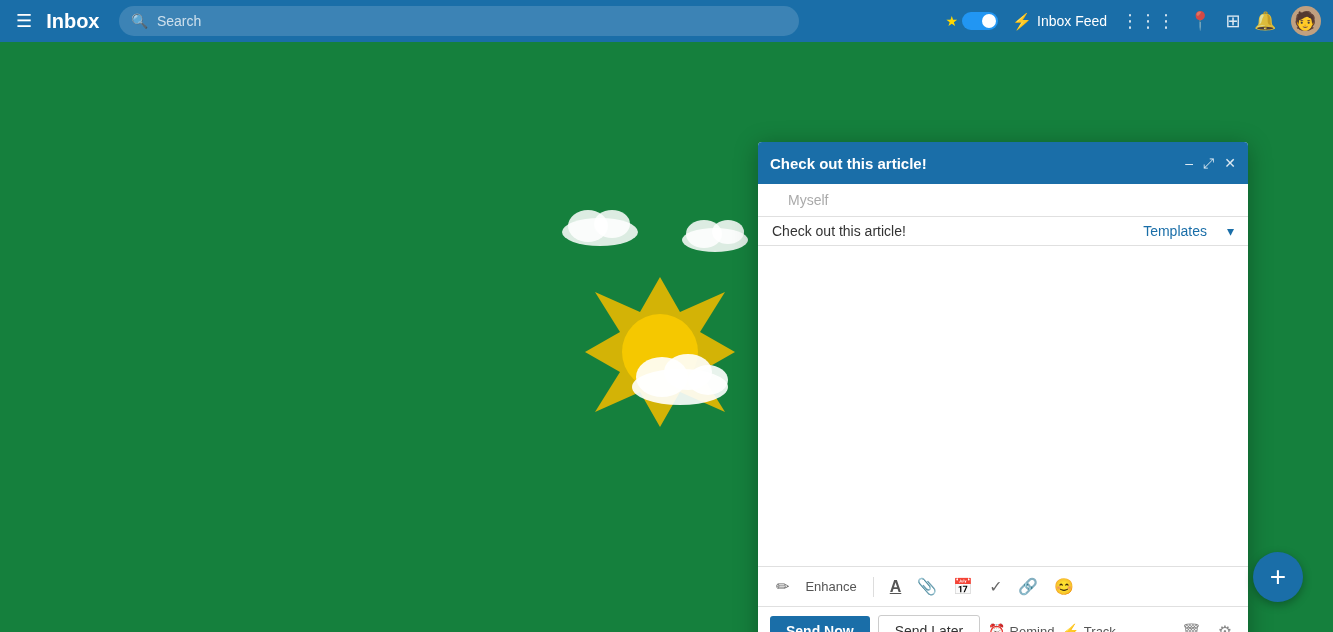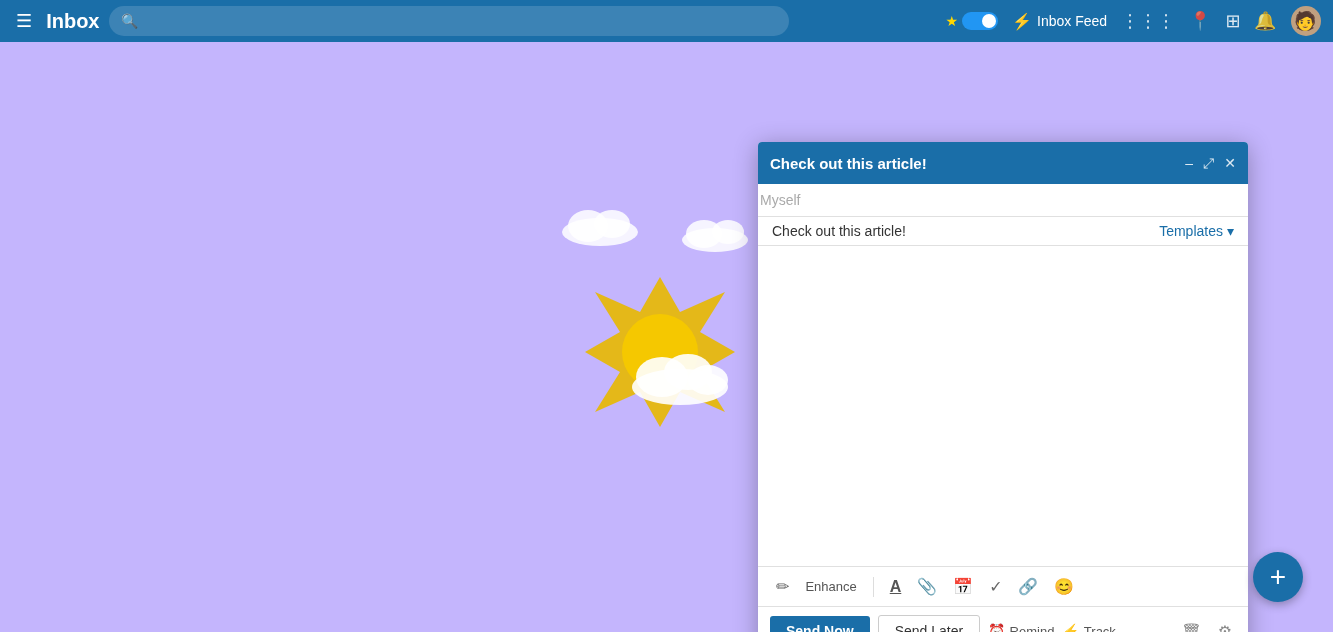--- a/index.html
+++ b/index.html
@@ -17,20 +17,21 @@
     .topnav-menu-icon {
       color: #fff;
       font-size: 18px;
       cursor: pointer;
       padding: 4px;
     }
     .topnav-title {
       color: #fff;
       font-size: 20px;
       font-weight: 600;
+      margin-right: 10px;
       text-align: center;
     }
     .topnav-search {
       flex: 1;
       display: flex;
       align-items: center;
       background: rgba(255,255,255,0.15);
       border-radius: 20px;
       padding: 0 12px;
       height: 30px;
@@ -104,21 +105,21 @@
       font-size: 18px;
     }
 
     
     .bg-area {
       position: absolute;
       top: 42px;
       left: 0;
       right: 0;
       bottom: 0;
-      background: #c4b5fd;
+      background: #15803d;
       overflow: hidden;
     }
     .cloud-small {
       position: absolute;
       top: 160px;
       left: 560px;
       width: 80px;
       height: 45px;
     }
     .cloud-medium {
@@ -165,41 +166,41 @@
       display: flex;
       gap: 10px;
       align-items: center;
     }
     .modal-header-icon {
       color: rgba(255,255,255,0.85);
       font-size: 14px;
       cursor: pointer;
     }
     .modal-to {
-      padding: 8px 2px;
+      padding: 8px 30px;
       border-bottom: 1px solid #e0e0e0;
       font-size: 14px;
       color: #aaa;
     }
     .modal-subject-row {
       padding: 6px 14px;
       border-bottom: 1px solid #e0e0e0;
       display: flex;
       align-items: center;
       justify-content: space-between;
     }
     .modal-subject {
       font-size: 14px;
       color: #333;
       font-weight: 400;
     }
     .modal-templates {
       display: flex;
       align-items: center;
-      gap: 4px;
+      gap: 20px;
       color: #1a6ea8;
       font-size: 14px;
       cursor: pointer;
     }
     .modal-body {
       flex: 1;
       min-height: 320px;
       padding: 10px 14px;
       font-size: 14px;
       color: #333;
@@ -291,20 +292,21 @@
     }
   </style>
 </head>
 <body>
 
 <div class="topnav">
   <span class="topnav-menu-icon">☰</span>
   <span class="topnav-title">Inbox</span>
   <div class="topnav-search">
     <span class="topnav-search-icon">🔍</span>
+    <input type="text" placeholder="Search" style="">
   </div>
   <div class="topnav-right">
     <div class="toggle-wrap">
       <span class="toggle-star">★</span>
       <div class="toggle"></div>
     </div>
     <div class="livefeed-wrap">
       <span class="livefeed-icon">⚡</span>
       <span>Inbox Feed</span>
     </div>

